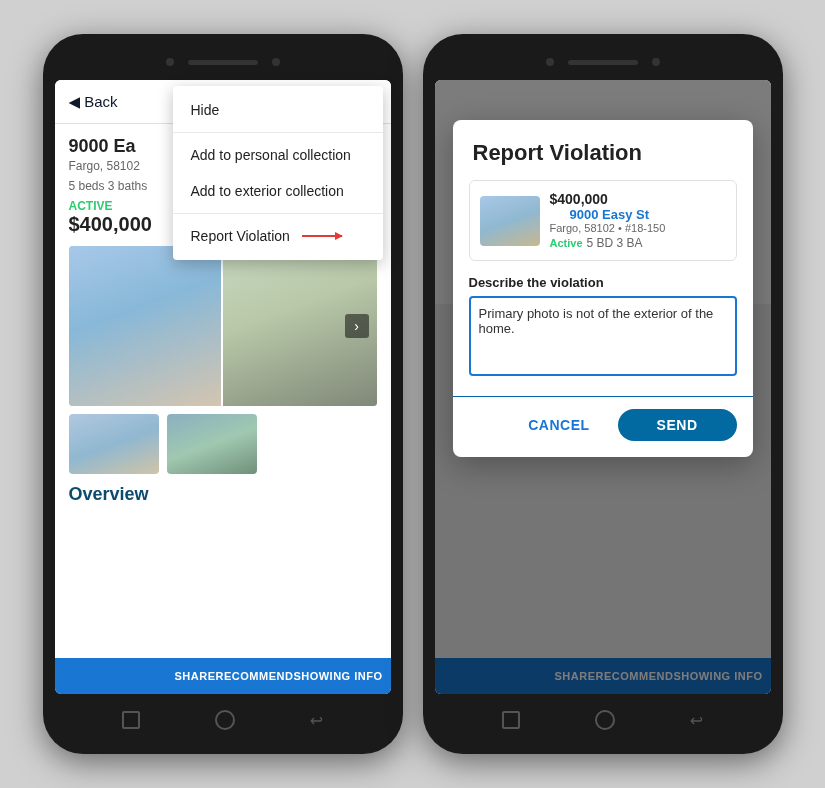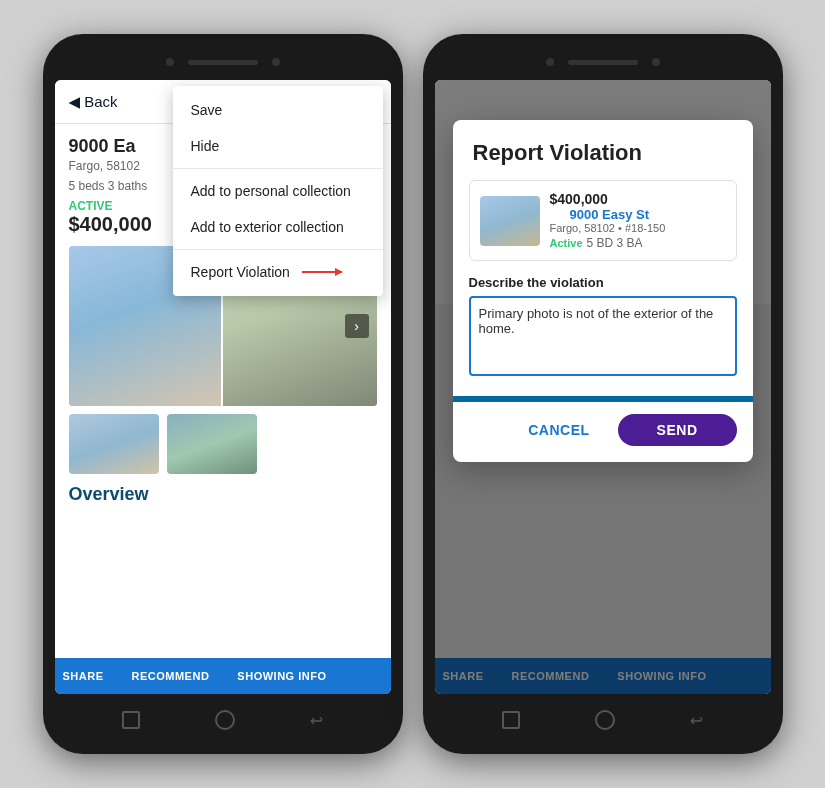--- a/index.html
+++ b/index.html
@@ -194,24 +194,23 @@
     .section-title {
       font-size: 18px;
       font-weight: 700;
       color: #0c4a6e;
       margin-top: 10px;
     }
 
     .bottom-nav {
       background: #1976D2;
       display: flex;
-      justify-content: flex-start;
+      justify-content: flex-end;
       align-items: center;
       padding: 12px 8px;
-      gap: 28px;
     }
     .bottom-nav-item {
       color: white;
       font-size: 11px;
       font-weight: 600;
       letter-spacing: 0.5px;
     }
 
     
     .dropdown-overlay {
@@ -348,34 +347,34 @@
       color: #333;
       resize: none;
       outline: none;
       font-family: inherit;
     }
     .modal-actions {
       display: flex;
       justify-content: flex-end;
       gap: 12px;
       padding: 12px 16px 16px;
-      border-top: 6px solid #0369a1;
+      border-top: 1px solid #0369a1;
     }
     .cancel-btn {
       background: none;
       border: none;
       color: #1976D2;
       font-size: 14px;
       font-weight: 700;
       padding: 8px 16px;
       cursor: pointer;
       letter-spacing: 0.5px;
     }
     .send-btn {
-      background: #4c1d95;
+      background: #0369a1;
       color: white;
       border: none;
       border-radius: 16px;
       font-size: 14px;
       font-weight: 700;
       padding: 8px 39px;
       cursor: pointer;
       letter-spacing: 0.5px;
     }
   </style>
@@ -416,21 +415,20 @@
       <div class="section-title">Overview</div>
     </div>
 
     <div class="bottom-nav">
       <span class="bottom-nav-item">SHARE</span>
       <span class="bottom-nav-item">RECOMMEND</span>
       <span class="bottom-nav-item">SHOWING INFO</span>
     </div>
 
     <div class="dropdown-overlay">
-      <div class="dropdown-item">Save</div>
       <div class="dropdown-item">Hide</div>
       <div class="dropdown-divider"></div>
       <div class="dropdown-item">Add to personal collection</div>
       <div class="dropdown-item">Add to exterior collection</div>
       <div class="dropdown-divider"></div>
       <div class="dropdown-item">
         <span>Report Violation</span>
         <span class="arrow-indicator"></span>
       </div>
     </div>

